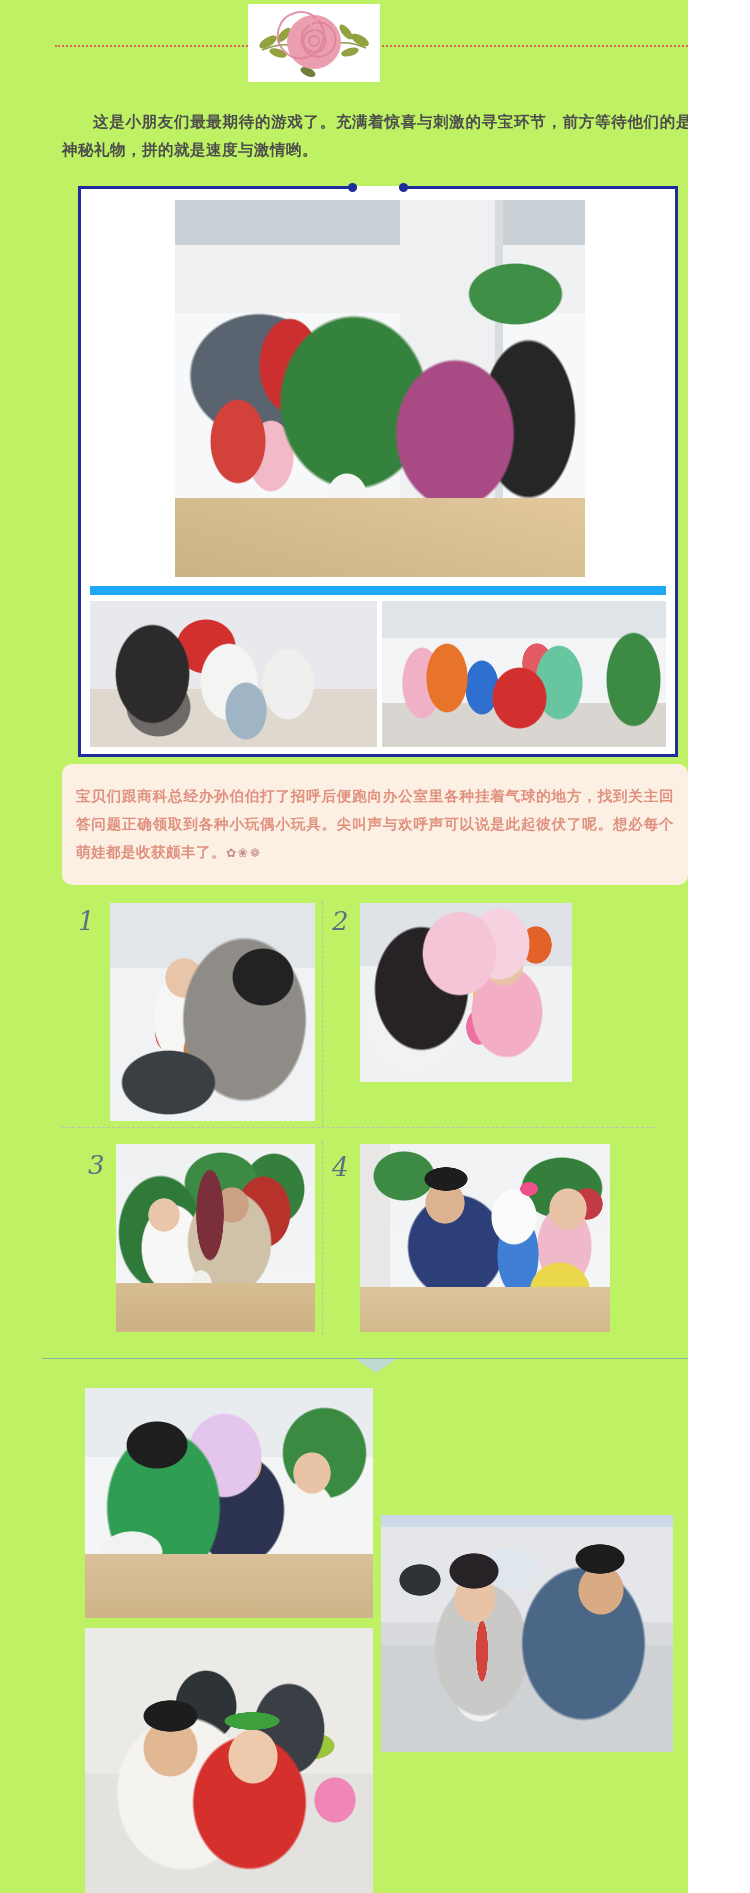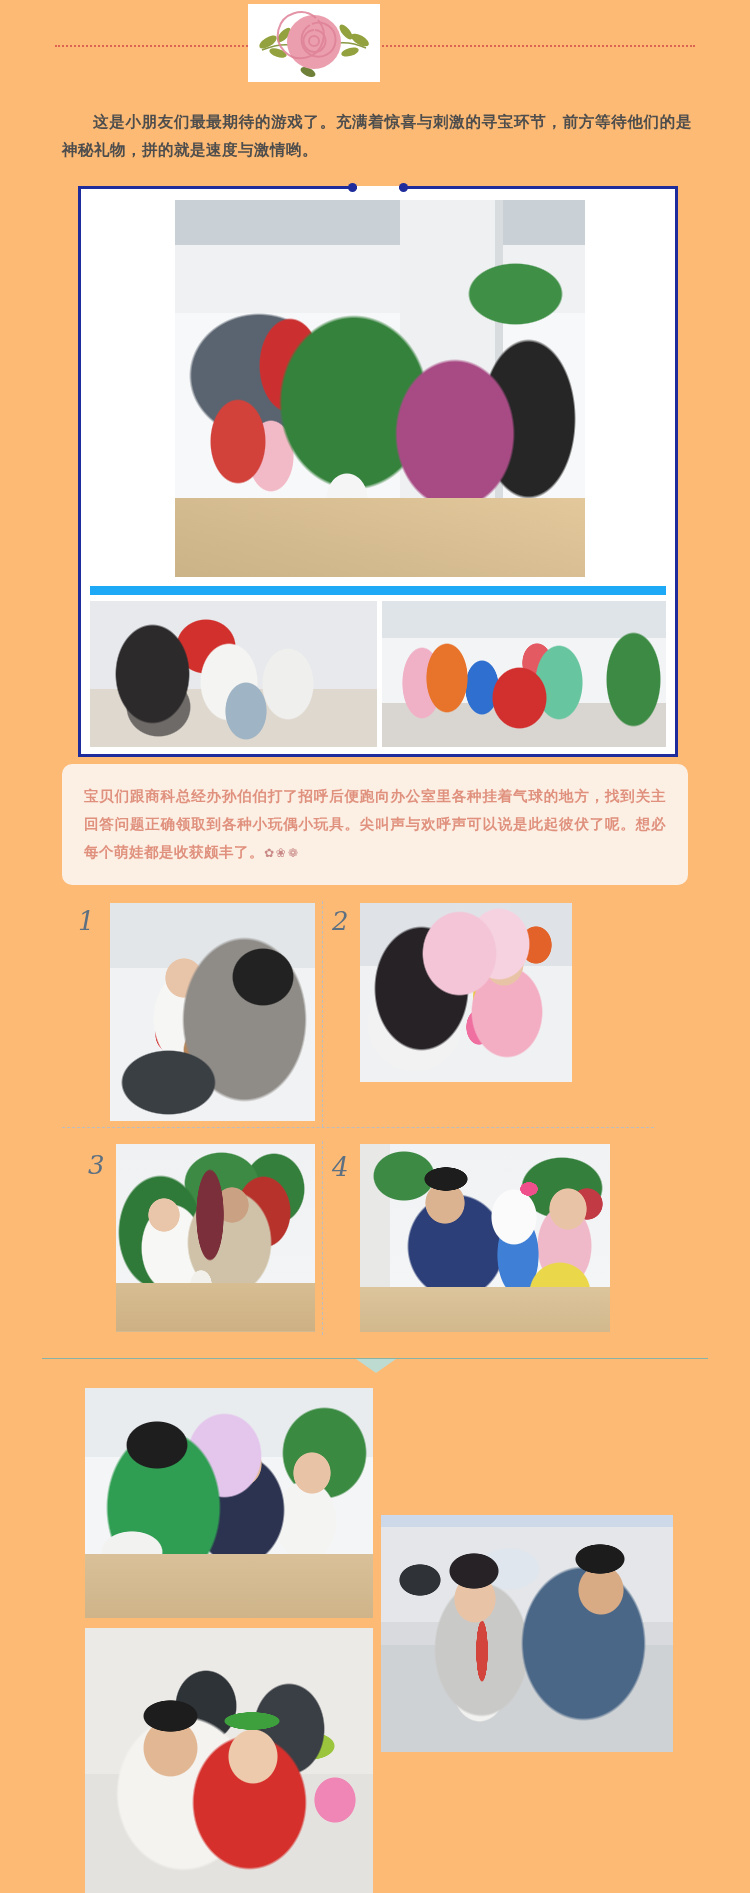--- a/index.html
+++ b/index.html
@@ -1,16 +1,16 @@
 <!DOCTYPE html>
 <html><head>
 <meta charset="utf-8">
 <style>
   html,body{margin:0;padding:0;background:#fff;}
-  #page{position:relative;width:750px;height:1893px;background:#fdba74;overflow:hidden;
+  #page{position:relative;width:688px;height:1893px;background:#bef264;overflow:hidden;
         font-family:"DejaVu Sans","Liberation Sans",sans-serif;}
 
   
   .orn-line{position:absolute;left:55px;top:45px;width:640px;height:0;
             border-top:2px dotted #dd6450;}
   .rose-wrap{position:absolute;left:248px;top:4px;width:132px;height:78px;background:#fff;
              display:flex;align-items:center;justify-content:center;}
 
   
   .intro{position:absolute;left:62px;top:92px;width:630px;
@@ -142,21 +142,21 @@
     radial-gradient(closest-side,#e9c3a6 0 96%,transparent 100%) 29% 32%/42px 48px no-repeat,
     radial-gradient(closest-side,#d2443c 0 96%,transparent 100%) 34% 60%/12px 62px no-repeat,
     radial-gradient(closest-side,#c9c9c7 0 96%,transparent 100%) 27% 66%/95px 135px no-repeat,
     radial-gradient(closest-side,#f2f2f0 0 96%,transparent 100%) 30% 82%/55px 72px no-repeat,
     radial-gradient(closest-side,#dfe6ee 0 96%,transparent 100%) 42% 17%/62px 42px no-repeat,
     radial-gradient(closest-side,#2f3338 0 96%,transparent 100%) 7% 24%/42px 32px no-repeat,
     linear-gradient(#cdd9e8 0 5%,#e4e6e9 5% 45%,#d8dadd 45% 55%,#cfd2d5 55%) 0 0/100% 100% no-repeat;}
 
   
   .note{position:absolute;left:62px;top:764px;width:626px;box-sizing:border-box;
-        background:#fcefe4;border-radius:10px;padding:18px 22px;
+        background:#fcefe4;border-radius:10px;padding:18px 14px;
         font-size:14.5px;line-height:28px;color:#e0917e;font-weight:600;
         letter-spacing:.5px;text-align:justify;}
   .note .icons{font-size:12px;letter-spacing:2px;color:#c98a87;}
 
   
   .num{position:absolute;font-style:italic;font-size:26px;color:#5d7082;
        font-family:"DejaVu Serif","Liberation Serif",serif;}
   .vdash{position:absolute;width:0;border-left:1px dashed #bdbdbd;}
   .hdash{position:absolute;height:0;border-top:1px dashed #bdbdbd;}
   .vd1{left:322px;top:901px;height:226px;}

